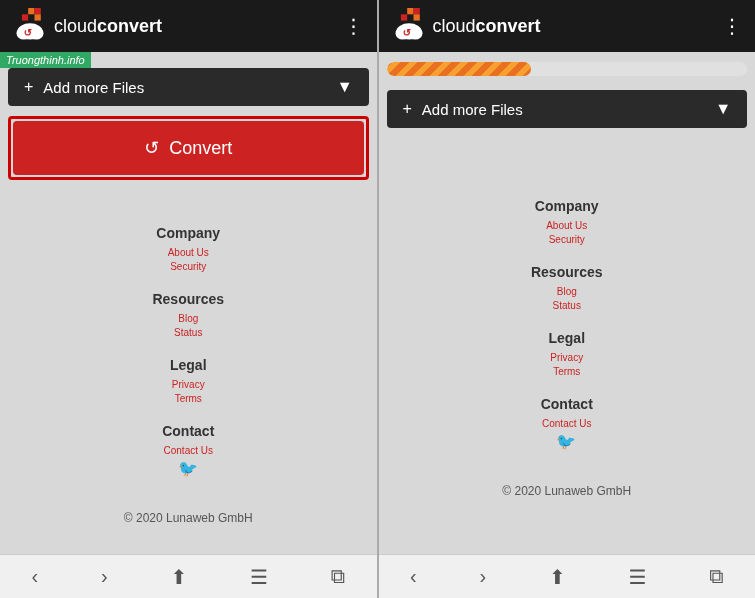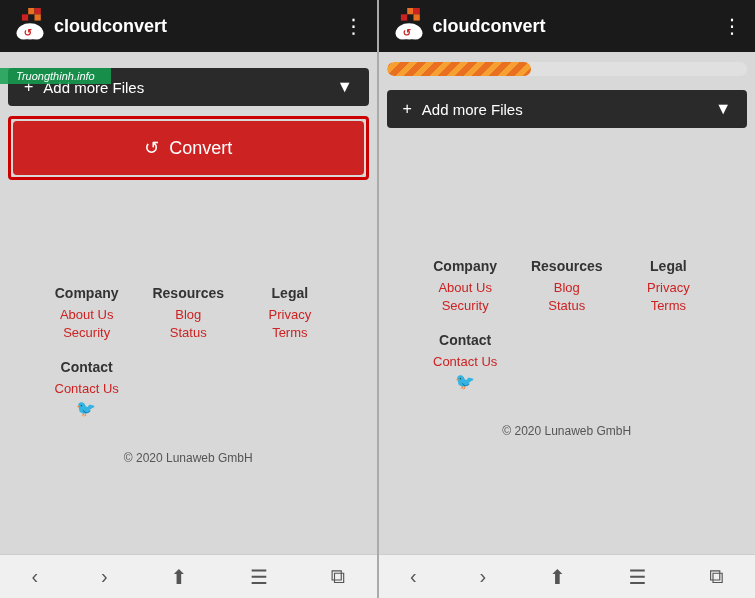--- a/index.html
+++ b/index.html
@@ -39,40 +39,40 @@
     }
 
     .logo-text {
       font-size: 18px;
       color: #fff;
     }
     .logo-text span.bold {
       font-weight: bold;
     }
     .logo-text span.light {
-      font-weight: 700;
+      font-weight: 400;
       text-align: center;
     }
 
     .menu-dots {
       color: #fff;
       font-size: 20px;
       cursor: pointer;
       letter-spacing: 1px;
     }
 
     
     .watermark {
       position: absolute;
-      top: 68px;
+      top: 52px;
       left: 0;
       background: rgba(20,160,80,0.85);
       color: #fff;
       font-size: 11px;
-      padding: 2px 16px;
+      padding: 2px 6px;
       z-index: 10;
       font-style: italic;
     }
 
     
     .add-files-bar {
       background: #2a2a2a;
       display: flex;
       align-items: center;
       justify-content: space-between;
@@ -151,37 +151,37 @@
       flex: 1;
       display: flex;
       flex-direction: column;
       align-items: center;
       justify-content: center;
       padding: 20px 10px 10px 10px;
     }
 
     .footer-grid {
       display: grid;
-      grid-template-columns: 1fr 1fr 1fr;
+      grid-template-columns: 1fr;
       gap: 16px 30px;
       text-align: center;
       margin-bottom: 14px;
     }
 
     .footer-col h4 {
       font-size: 14px;
       font-weight: bold;
       color: #333;
       margin-bottom: 6px;
     }
 
     .footer-col a {
       display: block;
       color: #cc2222;
-      font-size: 13px;
+      font-size: 10px;
       text-decoration: none;
       margin-bottom: 3px;
       cursor: pointer;
     }
 
     .footer-copyright {
       font-size: 12px;
       color: #555;
       margin-top: 19px;
     }

